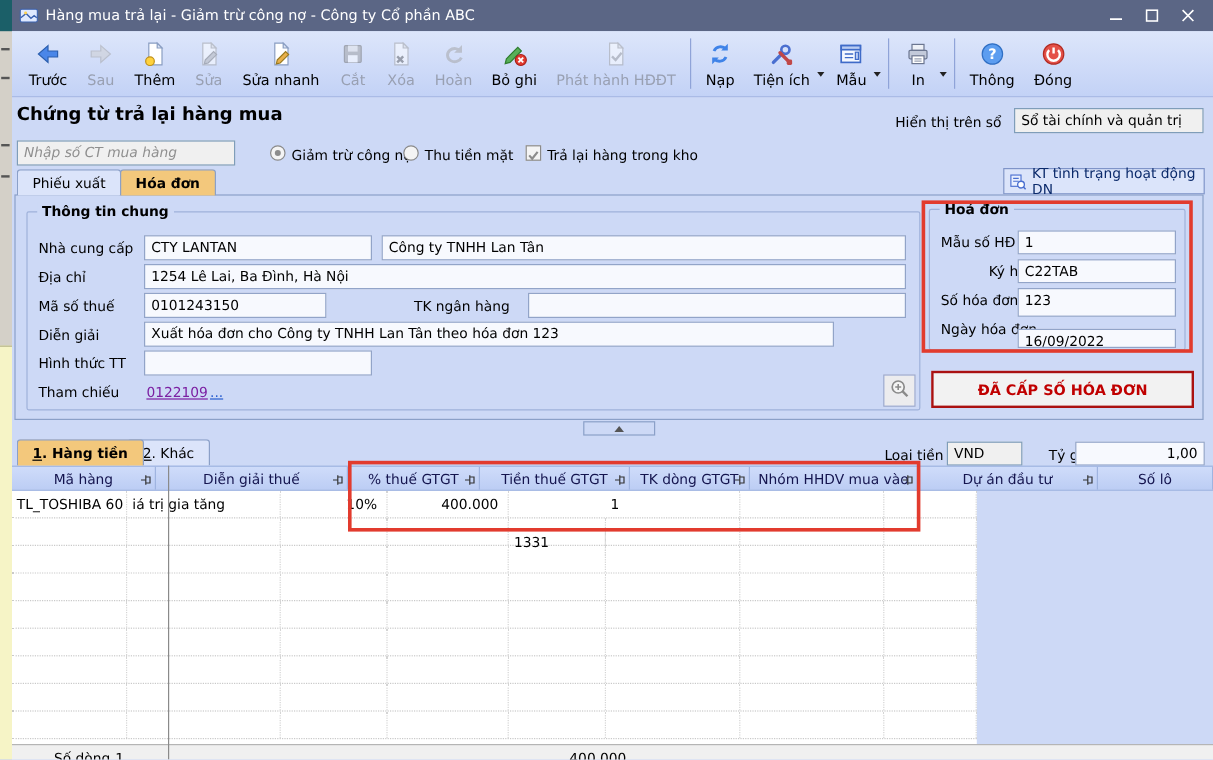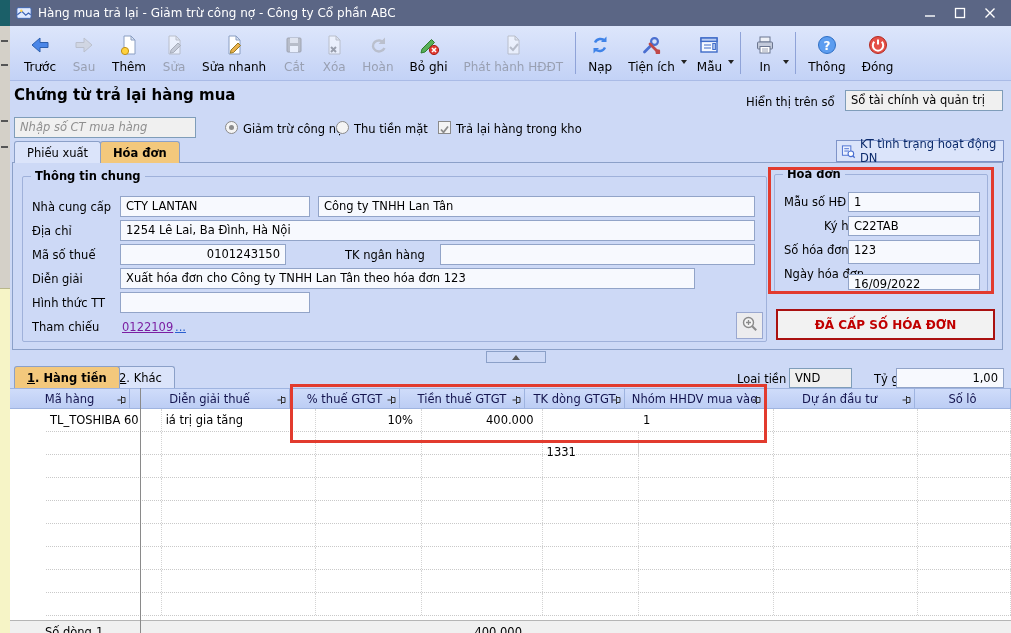--- a/index.html
+++ b/index.html
@@ -66,21 +66,21 @@
   #mag-btn { left:736px; top:312px; width:27px; height:27px; background:#ececee; border:1px solid #9aa8d0; display:flex; align-items:center; justify-content:center; }
 
   
   #splitter-handle { left:486px; top:351px; width:60px; height:12px; background:#cdd9f6; border:1px solid #8ba0c8; display:flex; align-items:center; justify-content:center; }
   #splitter-handle .tri { width:0; height:0; border-left:4px solid transparent; border-right:4px solid transparent; border-bottom:5px solid #555; }
 
   
   #grid-header { left:10px; top:388px; width:1001px; height:21px; display:flex; background:linear-gradient(#cfdcfa,#bccdf4); border-top:1px solid #9fb4e0; border-bottom:1px solid #9fb4e0; z-index:2; }
   .gh-cell { position:relative; display:flex; align-items:center; justify-content:center; font-size:11.5px; color:#14144e; border-right:1px solid #9fb4e0; height:100%; overflow:hidden; white-space:nowrap; }
   .gh-cell .pin { position:absolute; right:3px; top:5px; }
-  #grid-body { left:10px; top:409px; width:1001px; height:211px; background:#fff;padding-left:36px; }
+  #grid-body { left:10px; top:409px; width:804px; height:211px; background:#fff; }
   .g-row { display:flex; height:23px; border-bottom:1px dotted #c9c9c9; }
   .g-cell { font-size:11.5px; color:#000; padding:4px 4px 0 4px; border-right:1px dotted #d4d4d4; overflow:hidden; white-space:nowrap; height:100%; }
   .g-cell.r { text-align:right; padding-right:8px; }
   #frozen-line { left:140px; top:388px; width:1px; height:245px; background:#8a8a8a; z-index:4; }
 
   
   #grid-footer { left:10px; top:620px; width:1001px; height:22px; background:#f0f0f0; border-top:1px solid #b5b5b5; font-size:11.5px; }
   #grid-footer span { position:absolute; top:4px; }
 
   .small-ico svg { display:block; }
@@ -364,21 +364,21 @@
   </div>
 
   <div class="abs fld-lbl" style="left:32px; top:200px;">Nhà cung cấp</div>
   <div class="inputbox" style="left:120px; top:196px; width:190px;">CTY LANTAN</div>
   <div class="inputbox" style="left:318px; top:196px; width:437px;">Công ty TNHH Lan Tân</div>
 
   <div class="abs fld-lbl" style="left:32px; top:224px;">Địa chỉ</div>
   <div class="inputbox" style="left:120px; top:220px; width:635px;">1254 Lê Lai, Ba Đình, Hà Nội</div>
 
   <div class="abs fld-lbl" style="left:32px; top:248px;">Mã số thuế</div>
-  <div class="inputbox" style="left:120px; top:244px; width:166px;text-align:right;">0101243150</div>
+  <div class="inputbox" style="left:120px; top:244px; width:152px;">0101243150</div>
   <div class="abs fld-lbl" style="left:345px; top:248px;">TK ngân hàng</div>
   <div class="inputbox" style="left:440px; top:244px; width:315px;"></div>
 
   <div class="abs fld-lbl" style="left:32px; top:272px;">Diễn giải</div>
   <div class="inputbox" style="left:120px; top:268px; width:575px;">Xuất hóa đơn cho Công ty TNHH Lan Tân theo hóa đơn 123</div>
 
   <div class="abs fld-lbl" style="left:32px; top:296px;">Hình thức TT</div>
   <div class="inputbox" style="left:120px; top:292px; width:190px;"></div>
 
   <div class="abs fld-lbl" style="left:32px; top:320px;">Tham chiếu</div>

